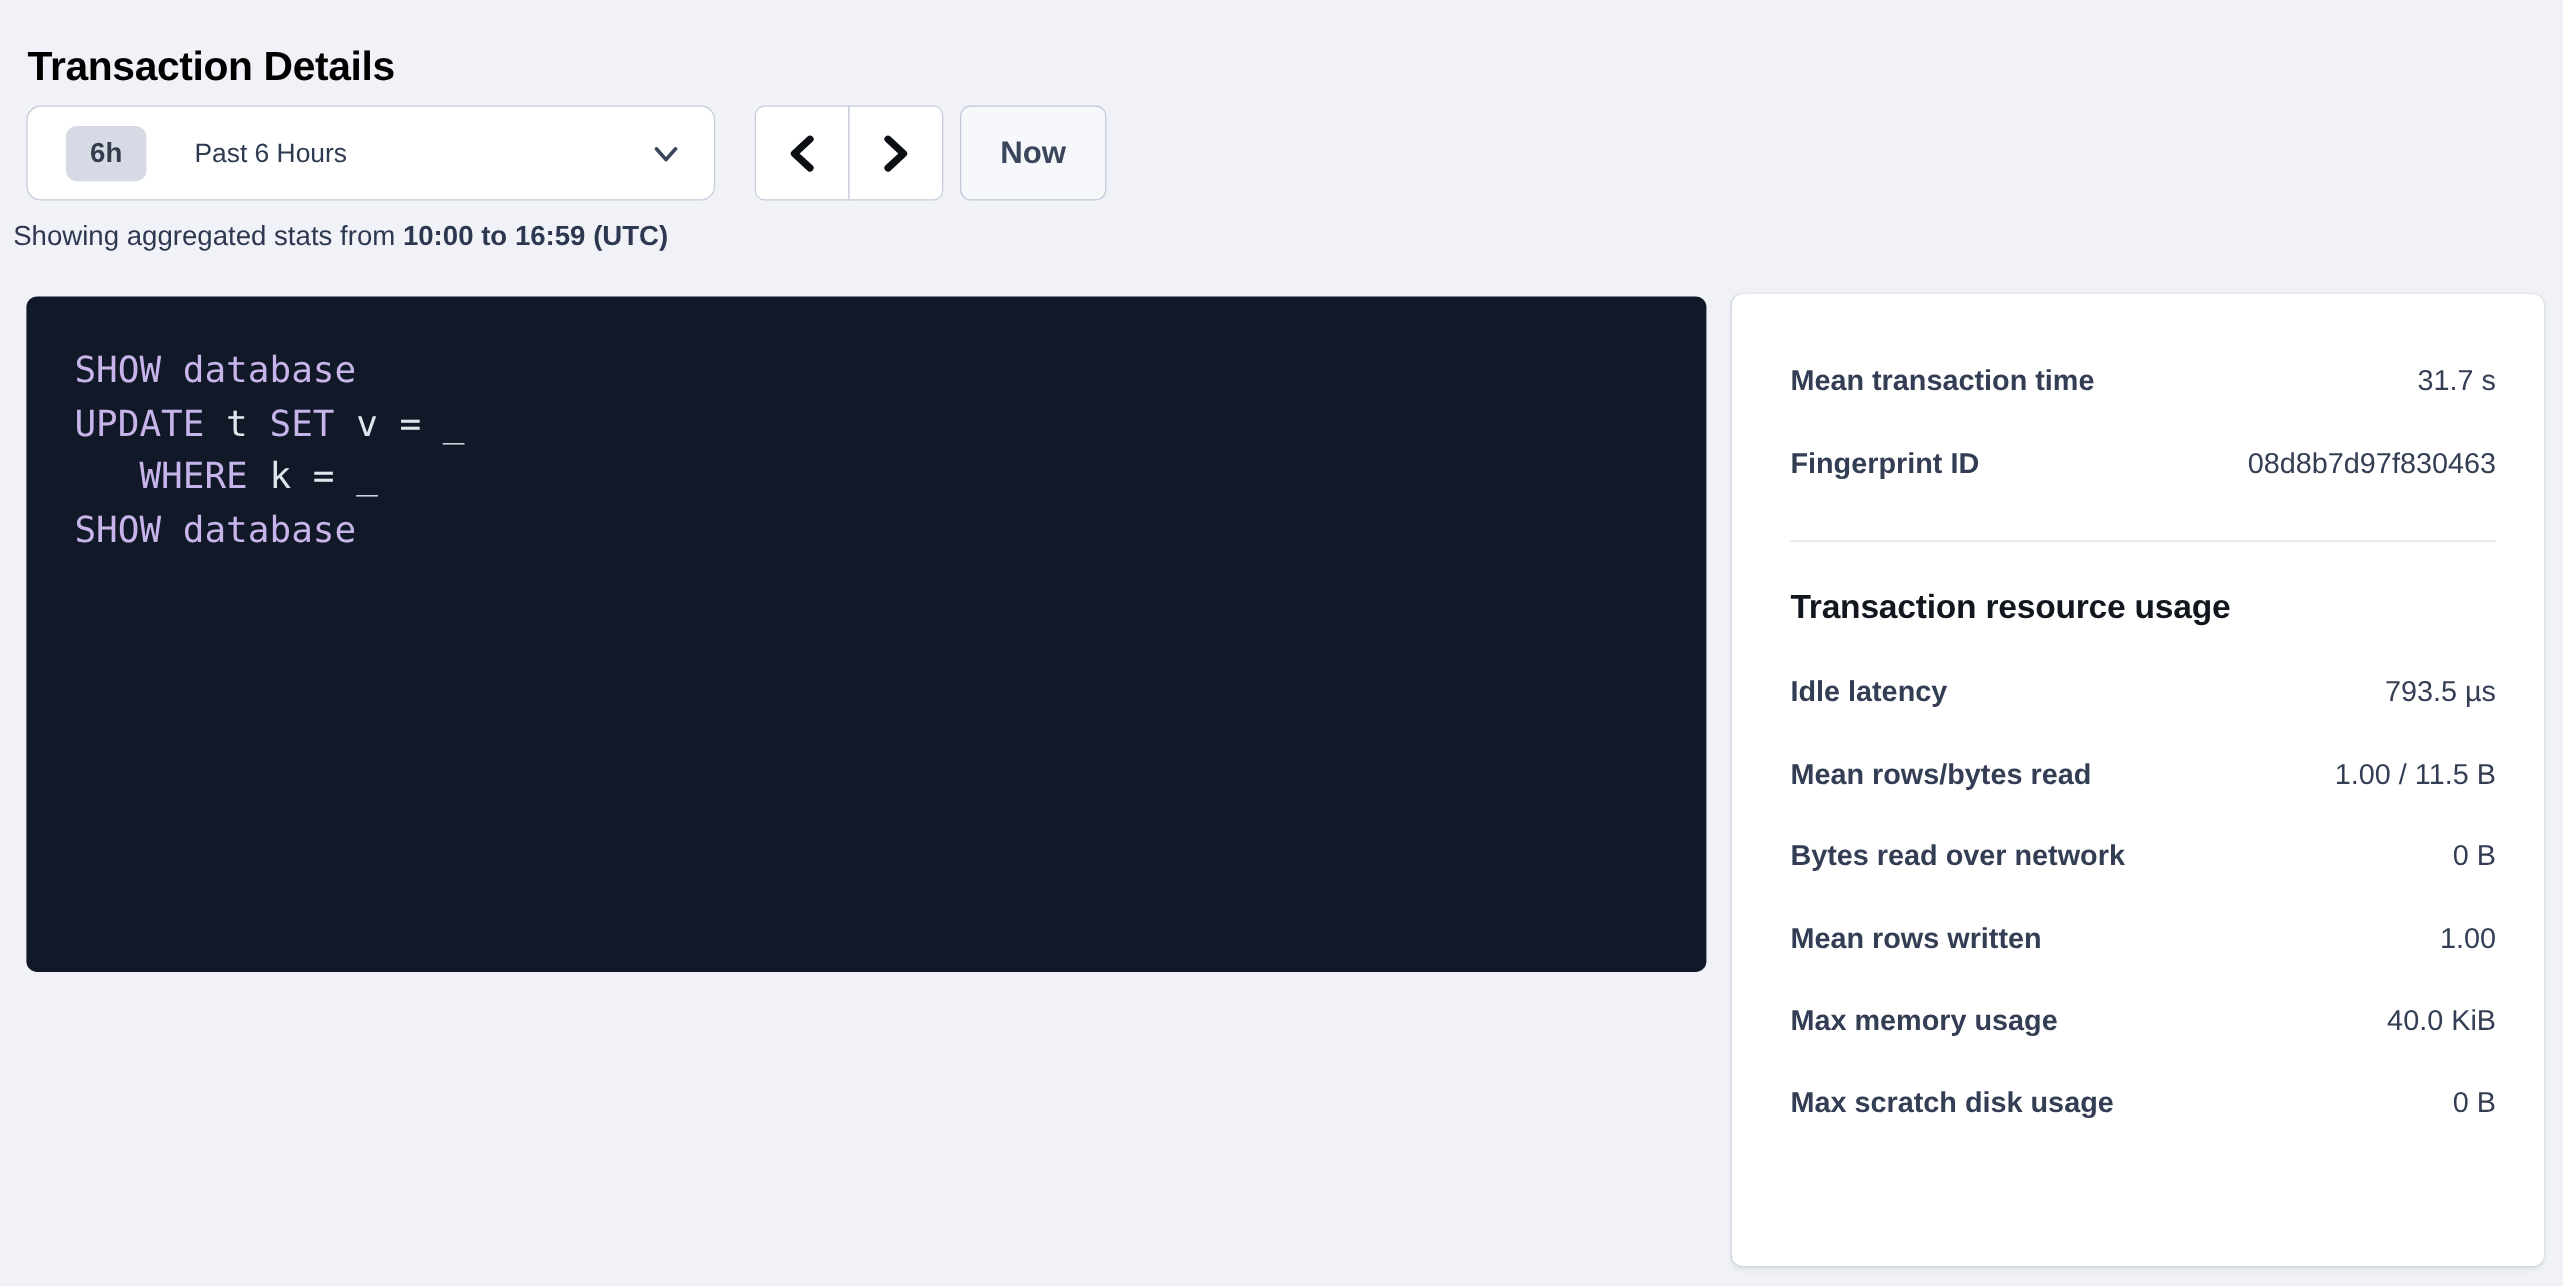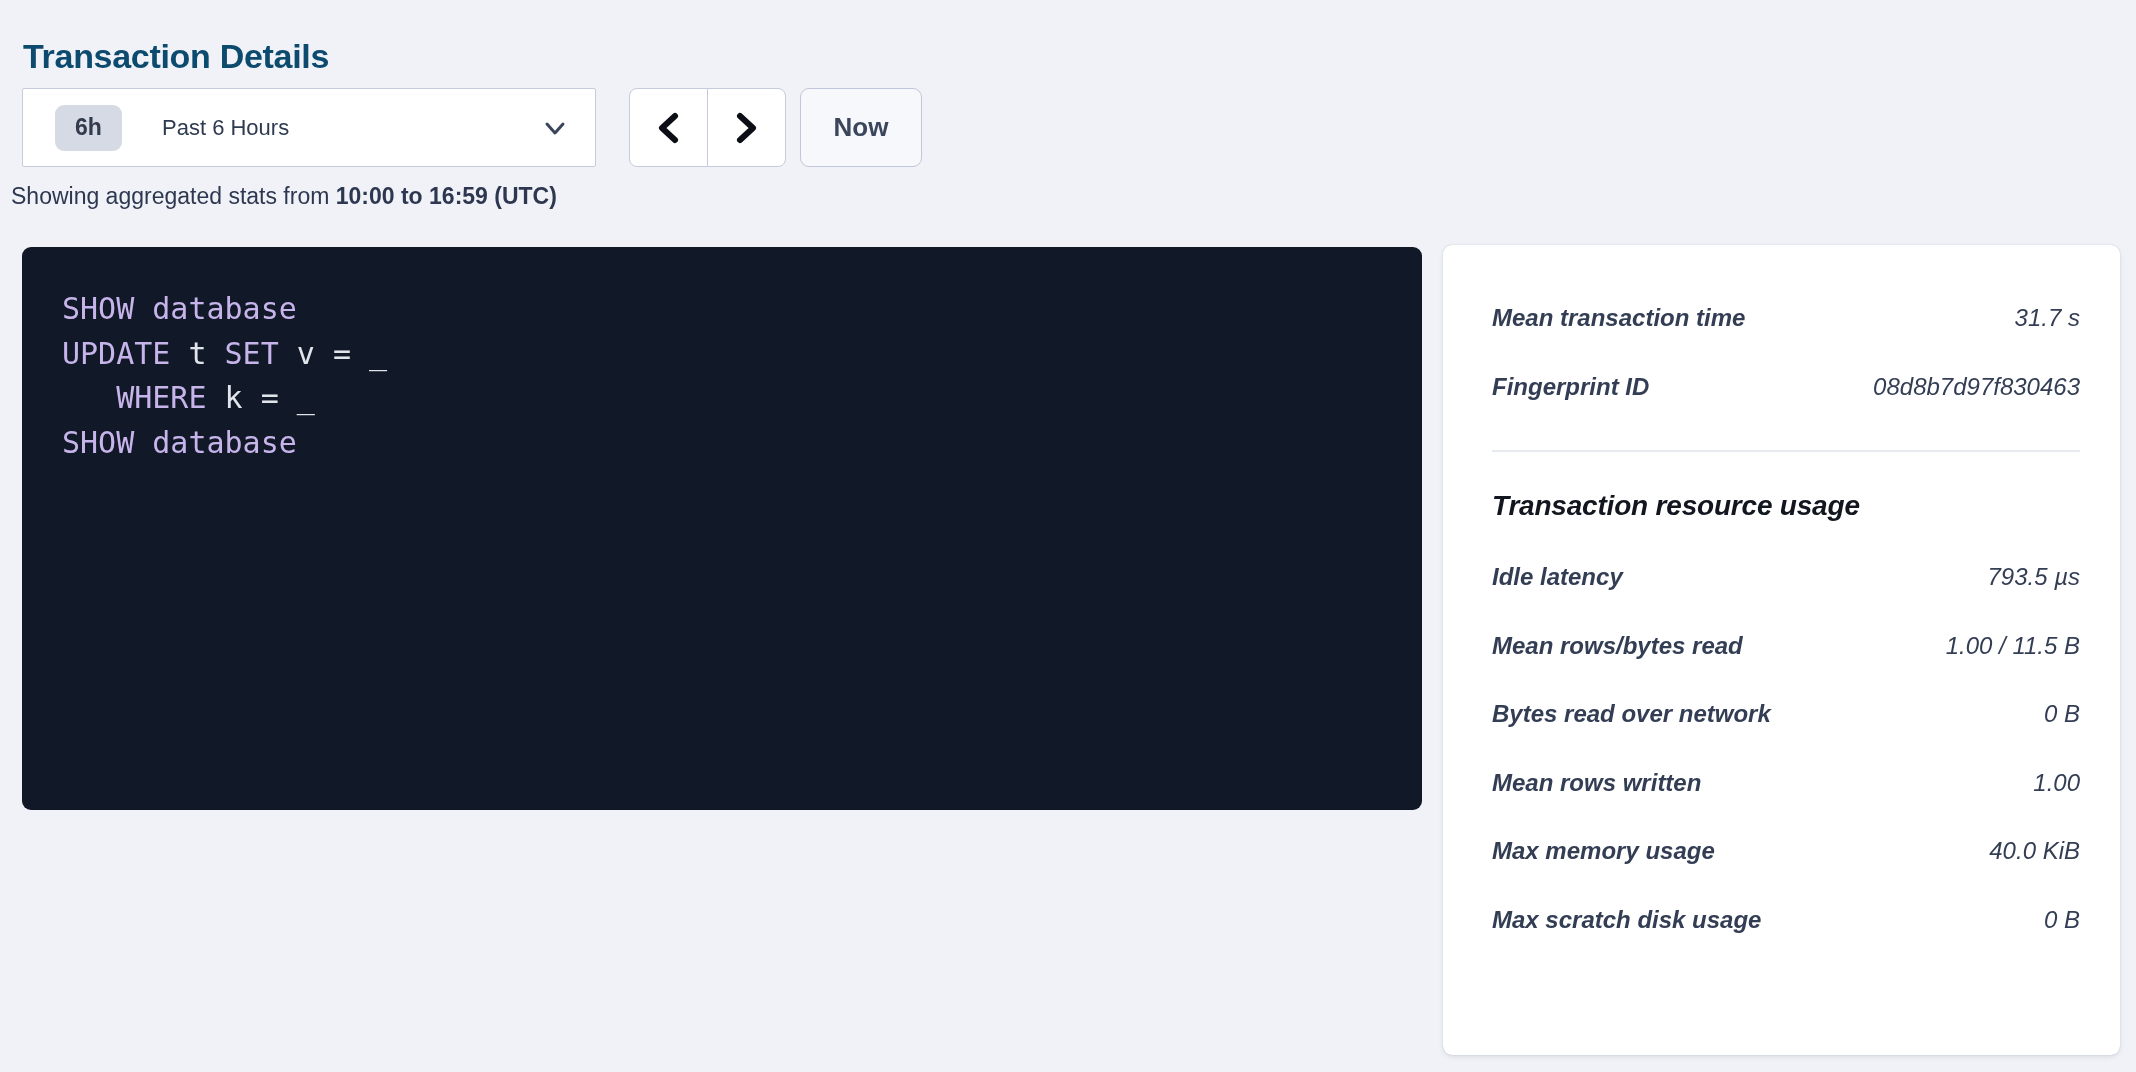--- a/index.html
+++ b/index.html
@@ -13,32 +13,32 @@
     -webkit-font-smoothing: antialiased;
   }
   .page { position: relative; width: 2136px; height: 1072px; }
 
   
   .page-title {
     position: absolute;
     left: 23px; top: 14px;
     font-size: 34px;
     font-weight: 700;
-    color: #0c4a6e;
+    color: #000000;
     letter-spacing: -0.3px;
   }
 
   
   .time-picker {
     position: absolute;
     left: 22px; top: 88px;
     width: 574px; height: 79px;
     background: #ffffff;
     border: 1.5px solid #c5cbdb;
-    border-radius: 2px;
+    border-radius: 12px;
     box-sizing: border-box;
     display: flex;
     align-items: center;
     cursor: pointer;
   }
   .time-badge {
     margin-left: 32px;
     min-width: 67px;
     height: 46px;
     background: #d6dae5;
@@ -133,21 +133,20 @@
   
   .summary-card {
     position: absolute;
     left: 1443px; top: 245px;
     width: 677px; height: 810px;
     background: #ffffff;
     border-radius: 9px;
     box-shadow: 0 0 1px rgba(67,90,111,0.35), 0 2px 6px -2px rgba(67,90,111,0.25);
     box-sizing: border-box;
     padding: 39px 40px 0 49px;
-    font-style: italic;
   }
   .summary-row {
     display: flex;
     justify-content: space-between;
     align-items: center;
     height: 68.5px;
   }
   .row-label {
     font-size: 24px;
     font-weight: 700;

